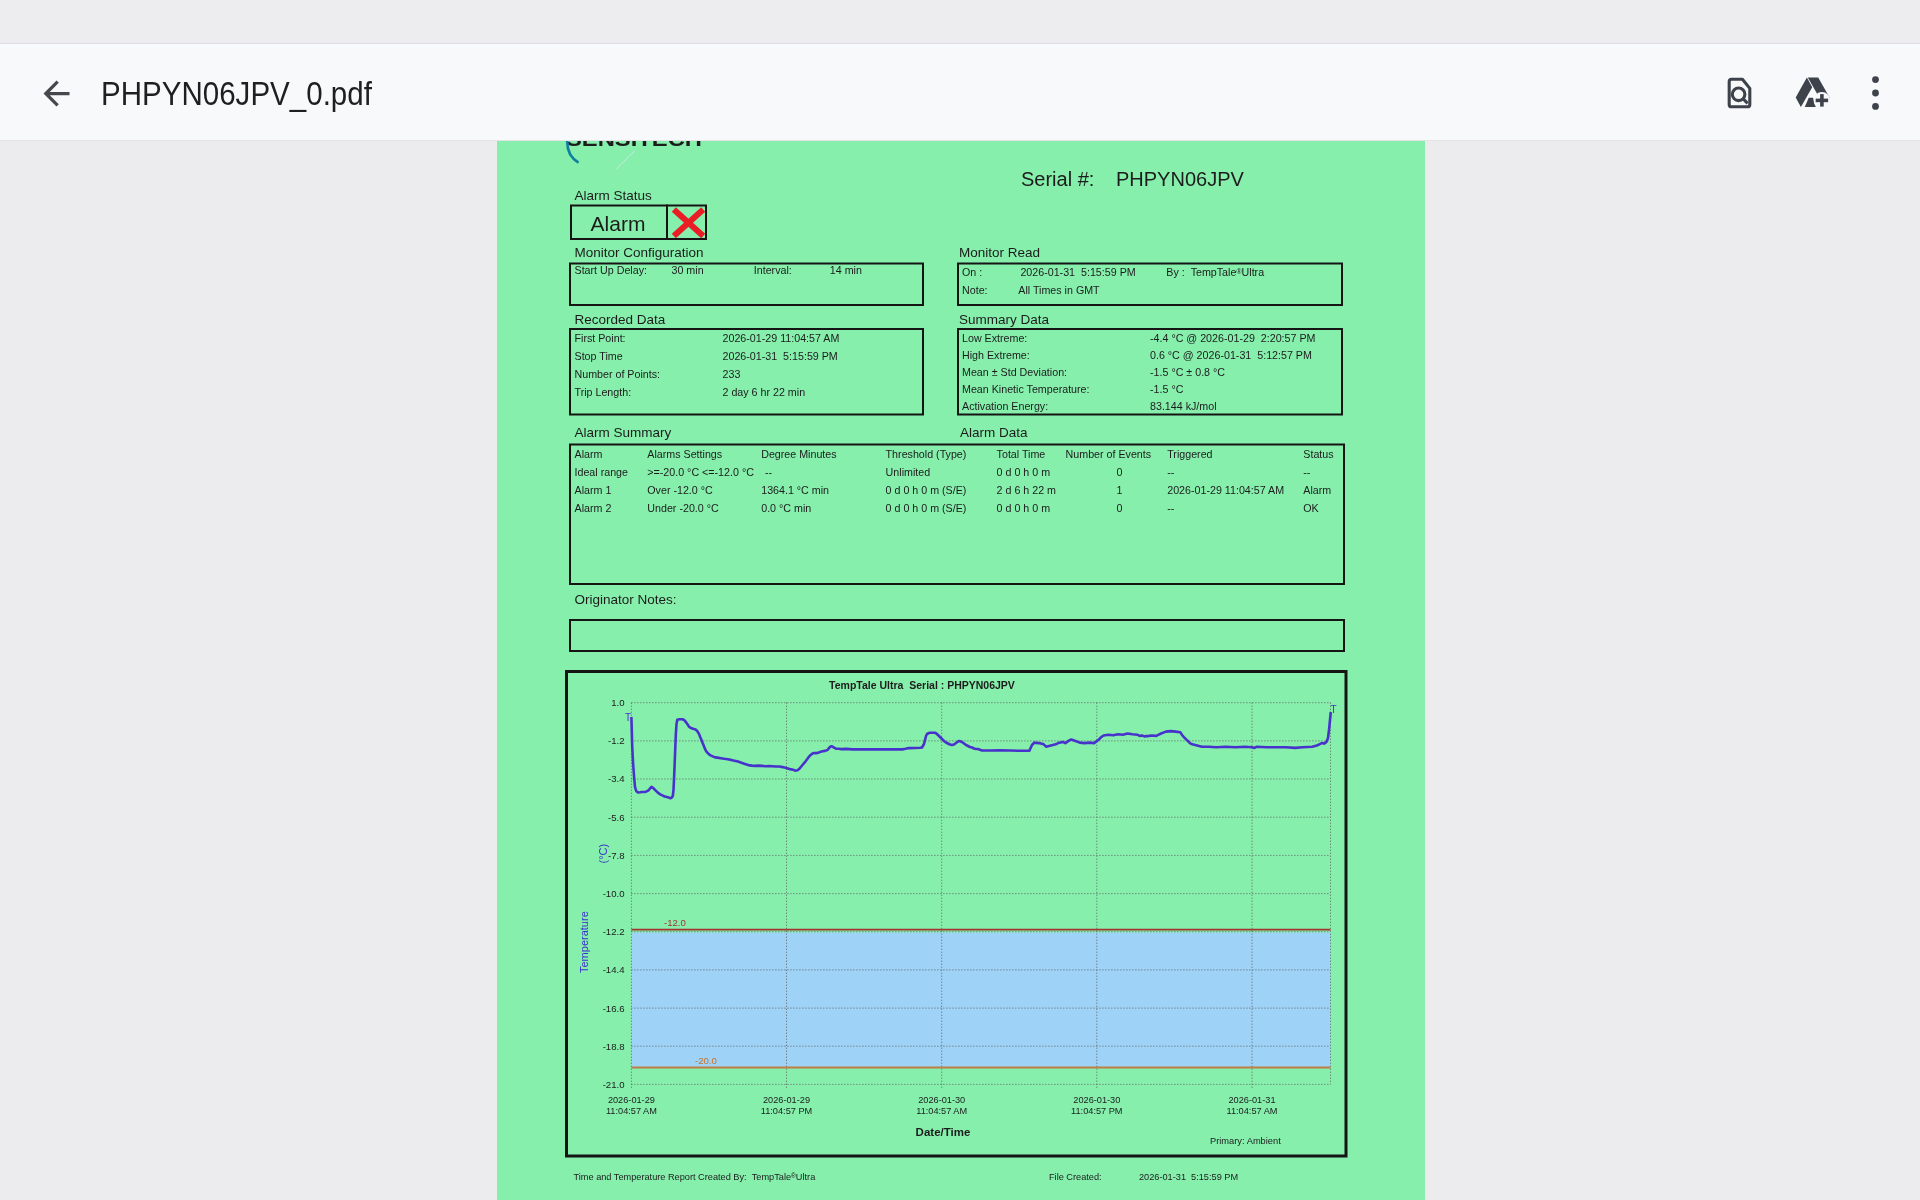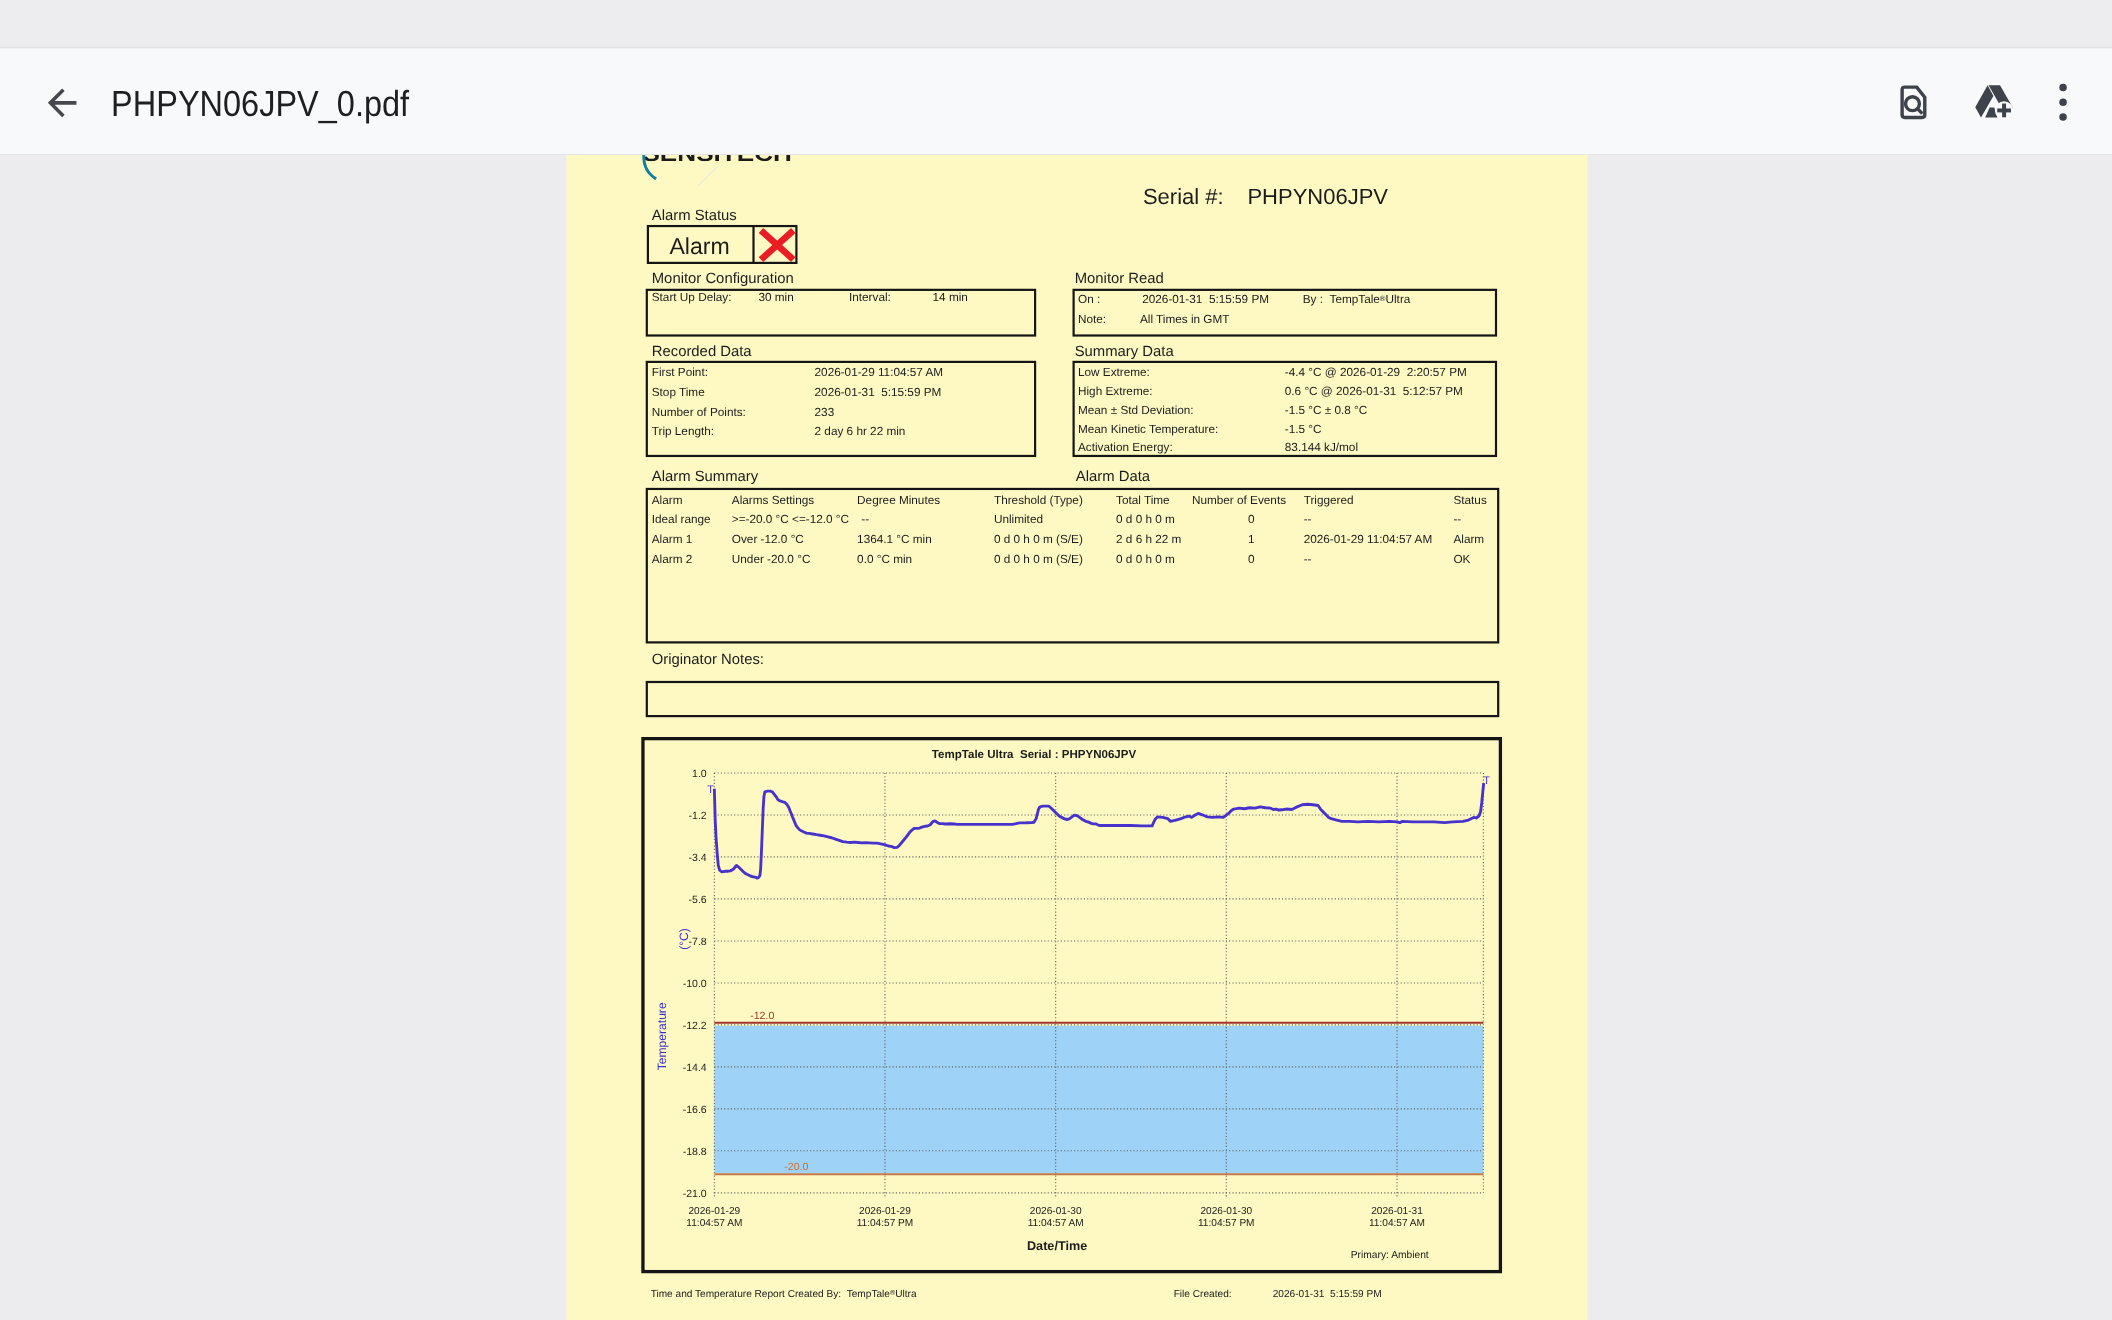--- a/index.html
+++ b/index.html
@@ -1,20 +1,20 @@
 <!DOCTYPE html>
 <html><head><meta charset="utf-8"><style>
 html,body{margin:0;padding:0;width:1920px;height:1200px;overflow:hidden;
 font-family:"Liberation Sans",sans-serif;background:#ececef;}
 .abs{position:absolute;}
 #statusbar{left:0;top:0;width:1920px;height:43px;background:#ededef;border-bottom:1px solid #dddde1;}
 #toolbar{left:0;top:44px;width:1920px;height:96px;background:#f8f9fb;border-bottom:1px solid #e4e4e7;}
 #title{left:100.5px;top:77.4px;font-size:33px;color:#1e1f21;white-space:nowrap;line-height:1;
 transform:scaleX(0.895);transform-origin:left top;}
-#page{left:497px;top:141px;width:928px;height:1059px;background:#fef9c3;margin-left:18px;}
+#page{left:497px;top:141px;width:928px;height:1059px;background:#86efac;}
 svg text{font-family:"Liberation Sans",sans-serif;fill:#1c1c1c;}
 .t107{font-size:10.7px;}
 .t135{font-size:13.5px;}
 .t96{font-size:9.6px;}
 .t92{font-size:9.2px;}
 .bx{fill:none;stroke:#151515;stroke-width:2;}
 .gd{stroke:#606060;stroke-width:1;stroke-dasharray:1 2;fill:none;}
 </style></head>
 <body>
 <div class="abs" id="statusbar"></div>

